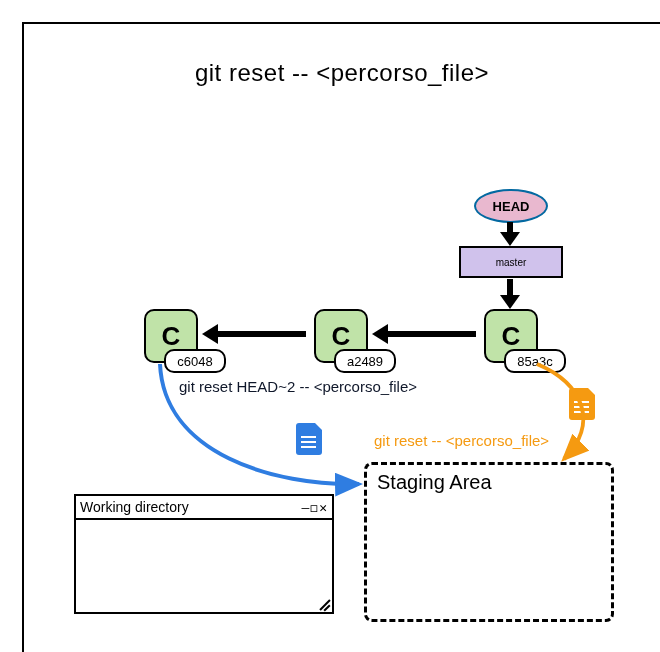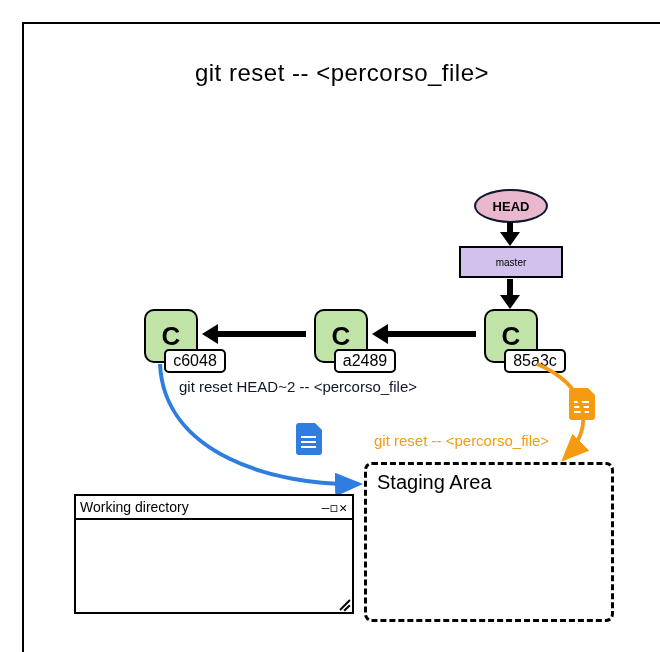--- a/index.html
+++ b/index.html
@@ -26,21 +26,21 @@
     text-align: center;
     font-size: 24px;
     letter-spacing: 0.5px;
   }
 
   
   .head-ref {
     position: absolute;
     left: 450px; top: 165px;
     width: 70px; height: 30px;
-    border: 2px solid #0f172a;
+    border: 2px solid #0369a1;
     border-radius: 50%;
     background: #e9b8cf;
     display: flex; align-items: center; justify-content: center;
     font-size: 13px; font-weight: bold;
   }
 
   
   .branch-box {
     position: absolute;
     left: 435px; top: 222px;
@@ -58,23 +58,23 @@
     border: 2px solid #000;
     border-radius: 10px;
     background: #c0e3a8;
     display: flex; align-items: center; justify-content: center;
     font-size: 26px; font-weight: bold;
   }
   .commit-label {
     position: absolute;
     width: 58px; height: 20px;
     border: 2px solid #000;
-    border-radius: 5px;
-    background: #fff;
-    font-size: 16px;
+    border-radius: 10px;
+    background: #fff;
+    font-size: 13px;
     display: flex; align-items: center; justify-content: center;
   }
   #commit-1  { left: 120px; top: 285px; }
   #label-1   { left: 140px; top: 325px; }
   #commit-2  { left: 290px; top: 285px; }
   #label-2   { left: 310px; top: 325px; }
   #commit-3  { left: 460px; top: 285px; }
   #label-3   { left: 480px; top: 325px; }
 
   
@@ -158,21 +158,21 @@
     border-radius: 8px;
     box-sizing: border-box;
     padding: 6px 10px;
     font-size: 20px;
   }
 
   
   .window {
     position: absolute;
     left: 50px; top: 470px;
-    width: 280px; height: 120px;
+    width: 260px; height: 120px;
     border: 2px solid #000;
     background: #fff;
     box-sizing: border-box;
   }
   .window .titlebar {
     height: 22px;
     border-bottom: 2px solid #000;
     display: flex;
     align-items: center;
     padding: 0 4px;

